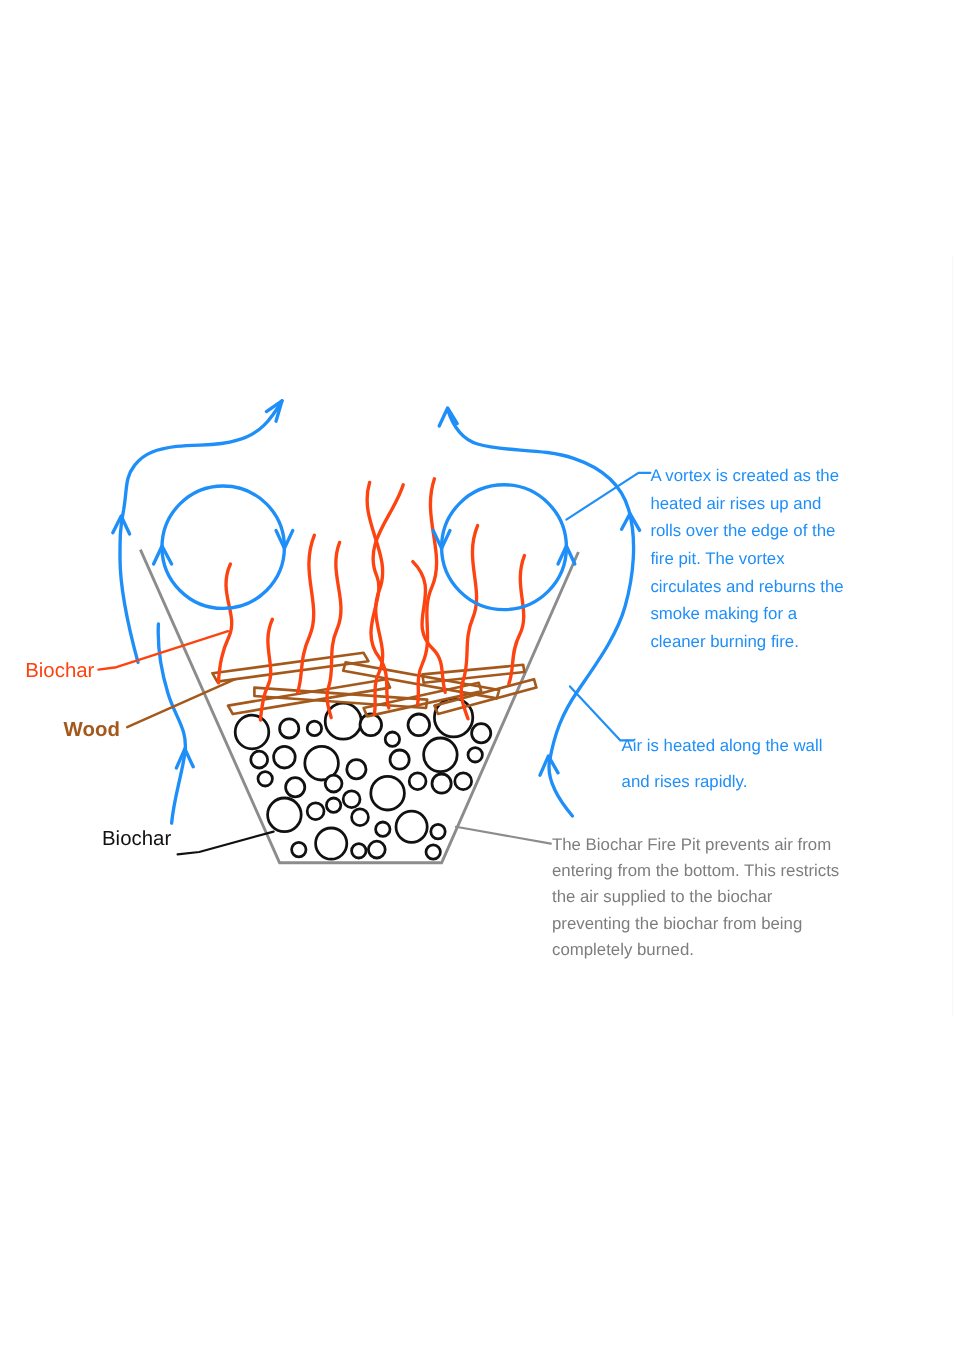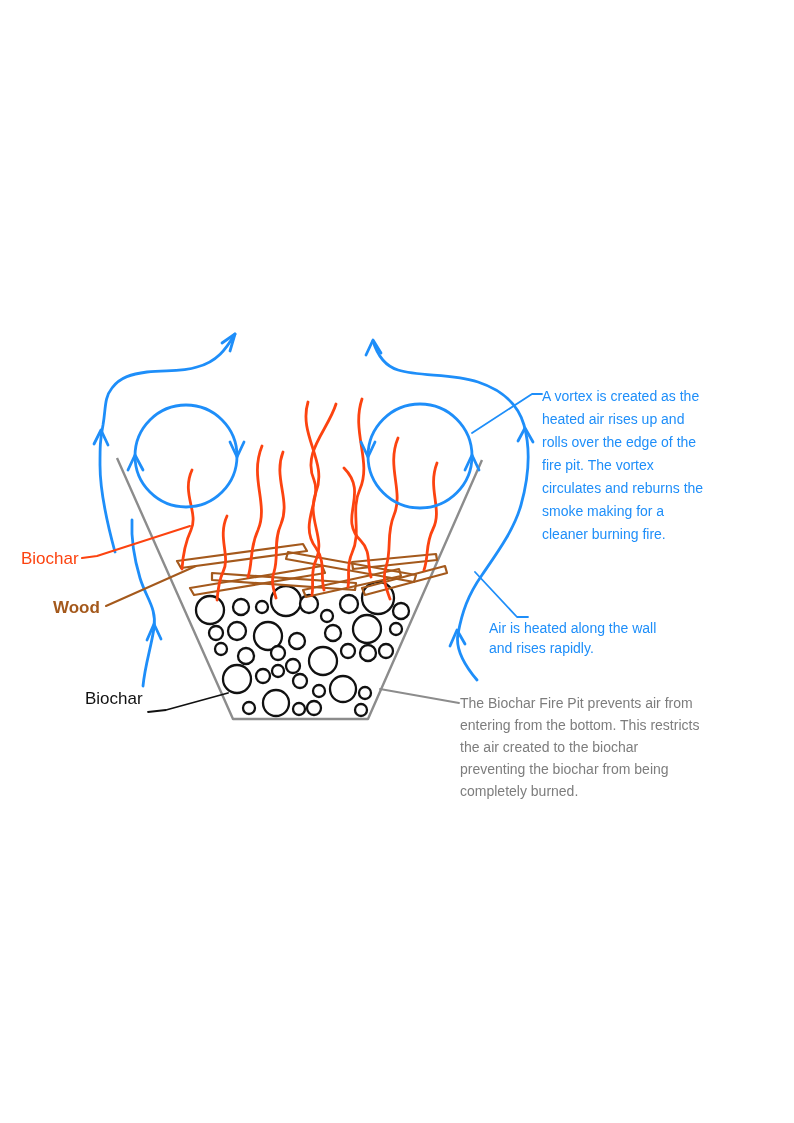--- a/index.html
+++ b/index.html
@@ -24,21 +24,21 @@
   .st-pit-thin{stroke:var(--pit_gray); fill:none; stroke-width:1.8; stroke-linecap:round; stroke-linejoin:round;}
   .st-char{stroke:var(--ink); fill:#ffffff; stroke-width:2.3;}
   .st-ink-thin{stroke:var(--ink); fill:none; stroke-width:1.8; stroke-linecap:round; stroke-linejoin:round;}
   
   .lbl{position:absolute; font-size:17px; line-height:20px; white-space:nowrap;}
   .lbl-flames{left:21px; top:549px; color:var(--flame);}
   .lbl-wood{left:53px; top:598px; color:var(--wood);font-weight:bold;}
   .lbl-biochar{left:85px; top:689px; color:var(--ink);}
   .note{position:absolute; font-size:14px; white-space:pre-line;}
   .note-vortex{left:542px; top:385px; width:230px; line-height:23px; color:var(--air);}
-  .note-air{left:489px; top:606px; width:250px; line-height:20px; color:var(--air);margin-top:12px;}
+  .note-air{left:518px; top:606px; width:250px; line-height:30px; color:var(--air);}
   .note-pit{left:460px; top:692px; width:330px; line-height:22px; color:var(--note_gray);}
 </style>
 </head>
 <body>
 
 <div class="page">
 
   <svg class="canvas" width="794" height="1123" viewBox="0 0 794 1123" aria-hidden="true">
 
     <g>
@@ -155,17 +155,17 @@
 heated air rises up and
 rolls over the edge of the
 fire pit. The vortex
 circulates and reburns the
 smoke making for a
 cleaner burning fire.</div>
   <div class="note note-air">Air is heated along the wall
 and rises rapidly.</div>
   <div class="note note-pit">The Biochar Fire Pit prevents air from
 entering from the bottom. This restricts
-the air created to the biochar
+the air supplied to the biochar
 preventing the biochar from being
 completely burned.</div>
 
 </div>
 
 </body></html>

